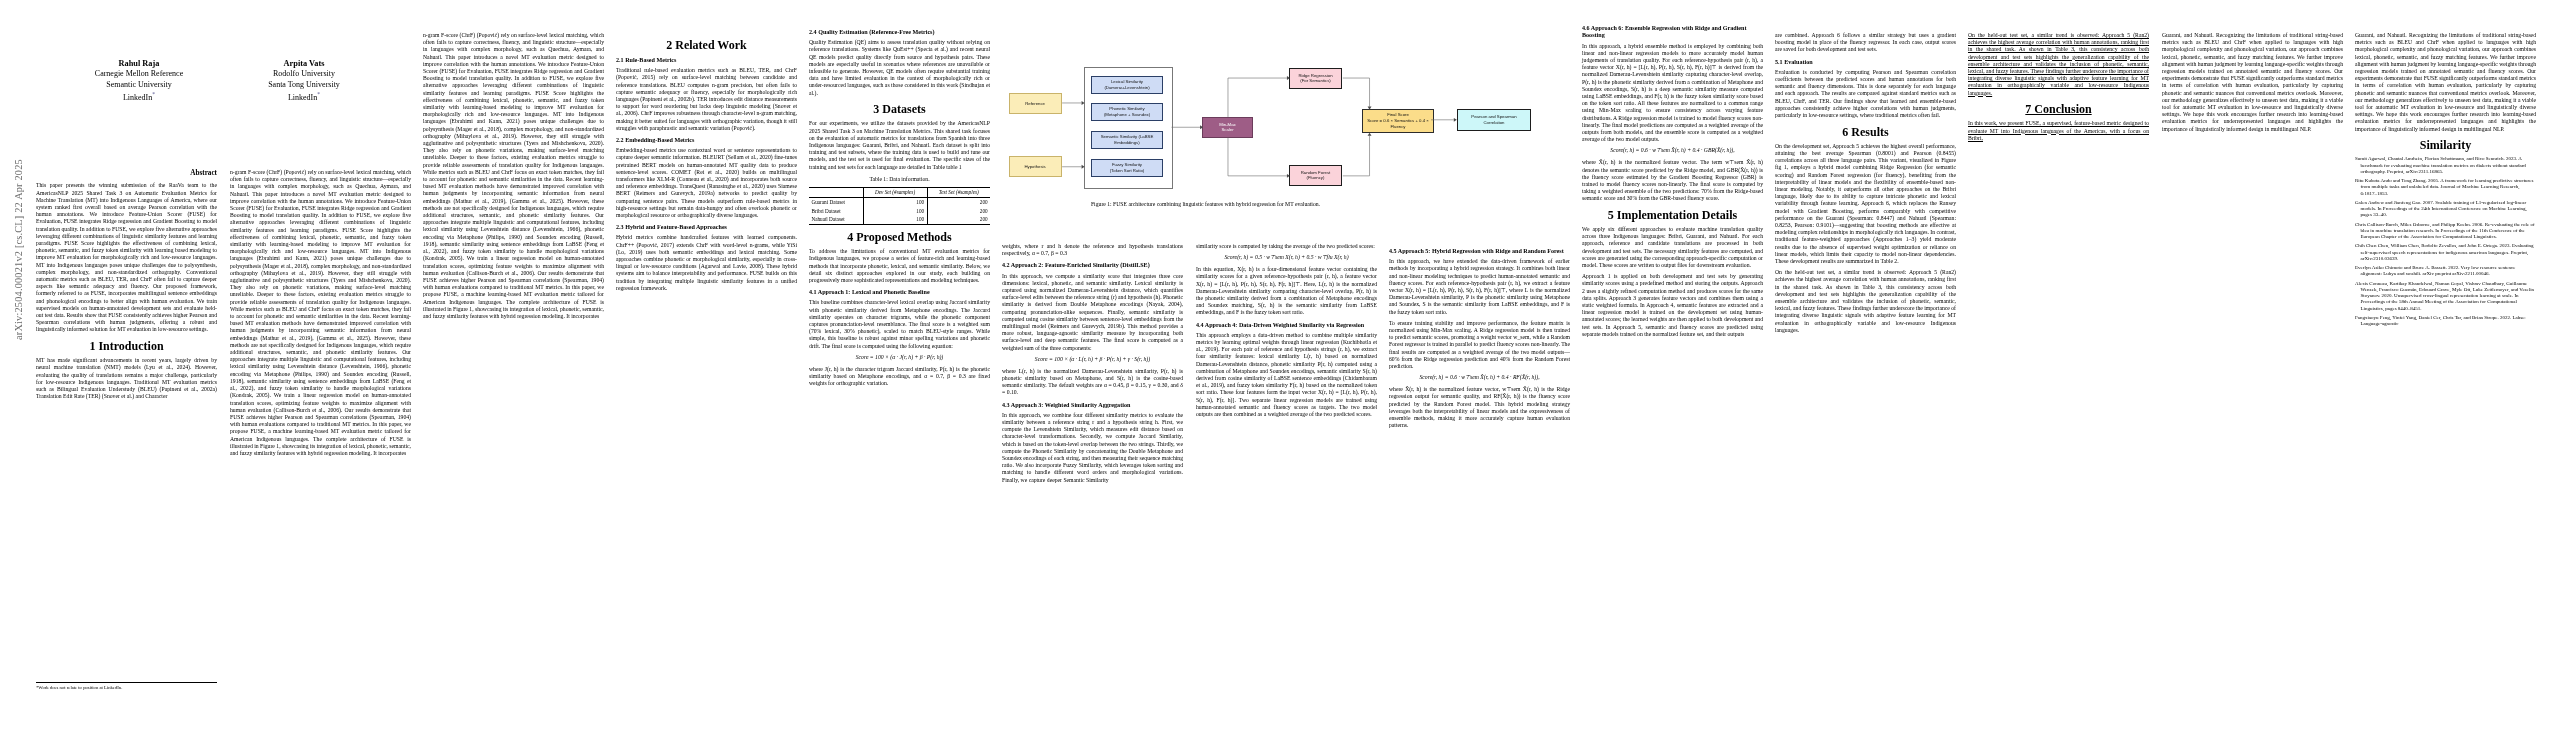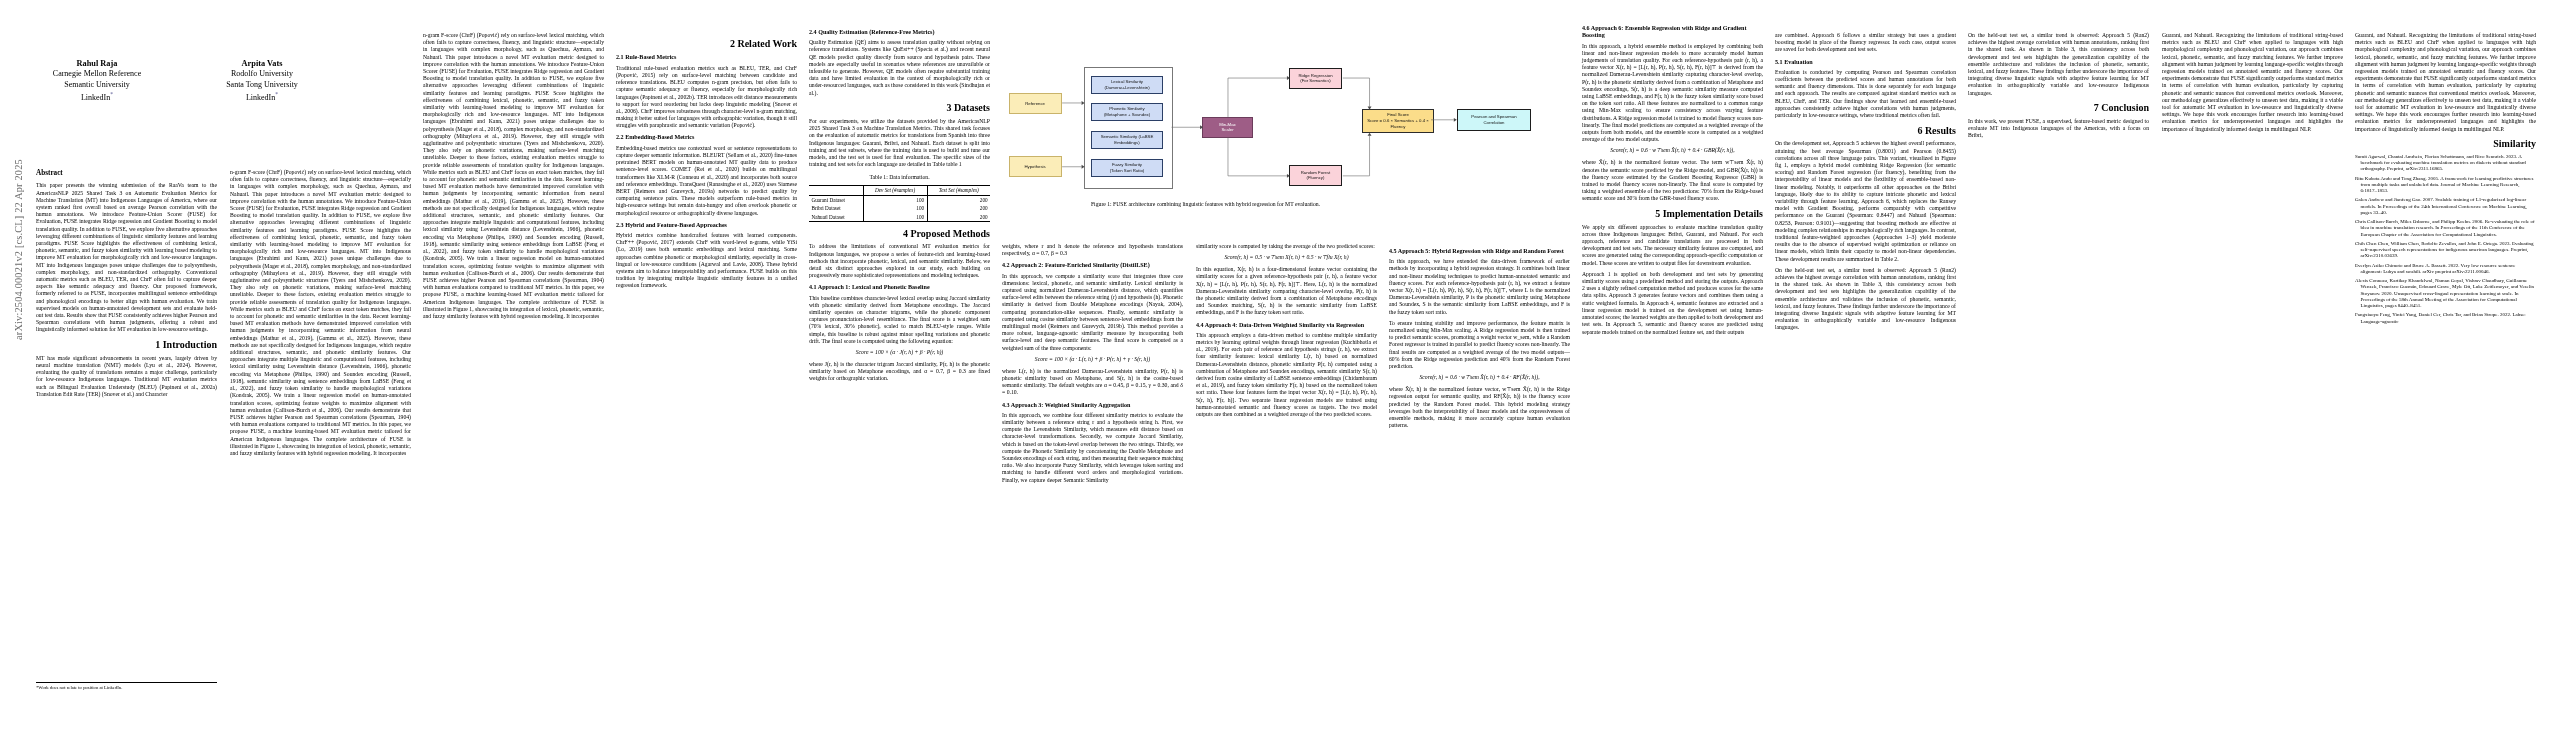--- a/index.html
+++ b/index.html
@@ -8,32 +8,32 @@
 
   .arxiv-stamp{
     position:absolute;left:13.4px;top:340px;width:340px;
     transform:rotate(-90deg);transform-origin:0 0;
     font-family:"Liberation Serif",serif;font-size:10.3px;color:#6b6b6b;letter-spacing:0.2px;white-space:nowrap;
   }
 
   
   .titleblock{position:absolute;left:36px;top:58px;width:371px;text-align:center;}
   .paper-title{font-size:10.4px;font-weight:bold;line-height:1.28;margin:0 0 9.7px 0;}
-  .authors{display:flex;justify-content:flex-start;gap:43px;}
+  .authors{display:flex;justify-content:center;gap:43px;}
   .author{width:122px;text-align:center;font-size:8px;line-height:1.35;}
   .author .nm{font-weight:bold;font-size:8.3px;}
   .sup{color:#4a4a8a;font-size:5.5px;vertical-align:super;}
 
   
   .col{position:absolute;top:0;width:181px;font-size:5.7px;line-height:1.265;text-align:justify;
        hyphens:none;}
   .col p{margin:0 0 4px 0;text-indent:0;}
-  h2.sec{font-size:10px;font-weight:bold;margin:5.5px 0 3.6px 0;text-align:right;line-height:1.2;}
+  h2.sec{font-size:12px;font-weight:bold;margin:5.5px 0 3.6px 0;text-align:center;line-height:1.2;}
   h3.sub{font-size:6.1px;font-weight:bold;margin:4.9px 0 3px 0;text-align:left;line-height:1.2;}
-  h2.abs{font-size:7.2px;font-weight:bold;text-align:left;margin:0 0 4.3px 0;}
+  h2.abs{font-size:7.2px;font-weight:bold;text-align:right;margin:0 0 4.3px 0;}
   .eq{display:block;text-align:center;font-style:italic;font-size:5.7px;margin:3.6px 0 4.3px 0;line-height:1.35;}
 
   
   .figure{position:absolute;left:1005px;top:33px;width:401px;}
   .fig-canvas{position:relative;width:401px;height:163px;}
   .node{position:absolute;box-sizing:border-box;display:flex;align-items:center;justify-content:center;
         text-align:center;font-family:"Liberation Sans",sans-serif;font-size:4.3px;line-height:1.32;
         border:0.6px solid #3a3a3a;padding:1.2px 1.8px;color:#111;}
   .n-yellow{background:#fbedb8;border-color:#c9b36a;}
   .n-blue{background:#cfdcf5;border-color:#2b3f66;}
@@ -257,21 +257,21 @@
 
   <div class="col" style="left:1775px;top:32px;height:687px;">
     <p>are combined. Approach 6 follows a similar strategy but uses a gradient boosting model in place of the fluency regressor. In each case, output scores are saved for both development and test sets.</p>
     <h3 class="sub">5.1   Evaluation</h3>
     <p>Evaluation is conducted by computing Pearson and Spearman correlation coefficients between the predicted scores and human annotations for both semantic and fluency dimensions. This is done separately for each language and each approach. The results are compared against standard metrics such as BLEU, ChrF, and TER. Our findings show that learned and ensemble-based approaches consistently achieve higher correlations with human judgments, particularly in low-resource settings, where traditional metrics often fail.</p>
     <h2 class="sec">6   Results</h2>
     <p>On the development set, Approach 5 achieves the highest overall performance, attaining the best average Spearman (0.8001) and Pearson (0.8455) correlations across all three language pairs. This variant, visualized in Figure fig 1, employs a hybrid model combining Ridge Regression (for semantic scoring) and Random Forest regression (for fluency), benefiting from the interpretability of linear models and the flexibility of ensemble-based non-linear modeling. Notably, it outperforms all other approaches on the Bribri language, likely due to its ability to capture intricate phonetic and lexical variability through feature learning. Approach 6, which replaces the Ransey model with Gradient Boosting, performs comparably with competitive performance on the Guarani (Spearman: 0.8447) and Nahuatl (Spearman: 0.8253, Pearson: 0.9101)—suggesting that boosting methods are effective at modeling complex relationships in morphologically rich languages. In contrast, traditional feature-weighted approaches (Approaches 1–3) yield moderate results due to the absence of supervised weight optimization or reliance on linear models, which limits their capacity to model non-linear dependencies. These development results are summarized in Table 2.</p>
     <p>On the held-out test set, a similar trend is observed: Approach 5 (Ran2) achieves the highest average correlation with human annotations, ranking first in the shared task. As shown in Table 3, this consistency across both development and test sets highlights the generalization capability of the ensemble architecture and validates the inclusion of phonetic, semantic, lexical, and fuzzy features. These findings further underscore the importance of integrating diverse linguistic signals with adaptive feature learning for MT evaluation in orthographically variable and low-resource Indigenous languages.</p>
   </div>
 
-  <div class="col" style="left:1968px;top:32px;height:687px;">
+  <div class="col" style="left:1968px;top:32px;height:687px;text-decoration:underline;">
     <p>On the held-out test set, a similar trend is observed: Approach 5 (Ran2) achieves the highest average correlation with human annotations, ranking first in the shared task. As shown in Table 3, this consistency across both development and test sets highlights the generalization capability of the ensemble architecture and validates the inclusion of phonetic, semantic, lexical, and fuzzy features. These findings further underscore the importance of integrating diverse linguistic signals with adaptive feature learning for MT evaluation in orthographically variable and low-resource Indigenous languages.</p>
     <h2 class="sec">7   Conclusion</h2>
     <p>In this work, we present FUSE, a supervised, feature-based metric designed to evaluate MT into Indigenous languages of the Americas, with a focus on Bribri,</p>
   </div>
 
   <div class="col" style="left:2162px;top:32px;height:687px;">
     <p>Guarani, and Nahuatl. Recognizing the limitations of traditional string-based metrics such as BLEU and ChrF when applied to languages with high morphological complexity and phonological variation, our approach combines lexical, phonetic, semantic, and fuzzy matching features. We further improve alignment with human judgment by learning language-specific weights through regression models trained on annotated semantic and fluency scores. Our experiments demonstrate that FUSE significantly outperforms standard metrics in terms of correlation with human evaluation, particularly by capturing phonetic and semantic nuances that conventional metrics overlook. Moreover, our methodology generalizes effectively to unseen test data, making it a viable tool for automatic MT evaluation in low-resource and linguistically diverse settings. We hope this work encourages further research into learning-based evaluation metrics for underrepresented languages and highlights the importance of linguistically informed design in multilingual NLP.</p>
   </div>
 
   <div class="col refs" style="left:2355px;top:32px;height:687px;">

